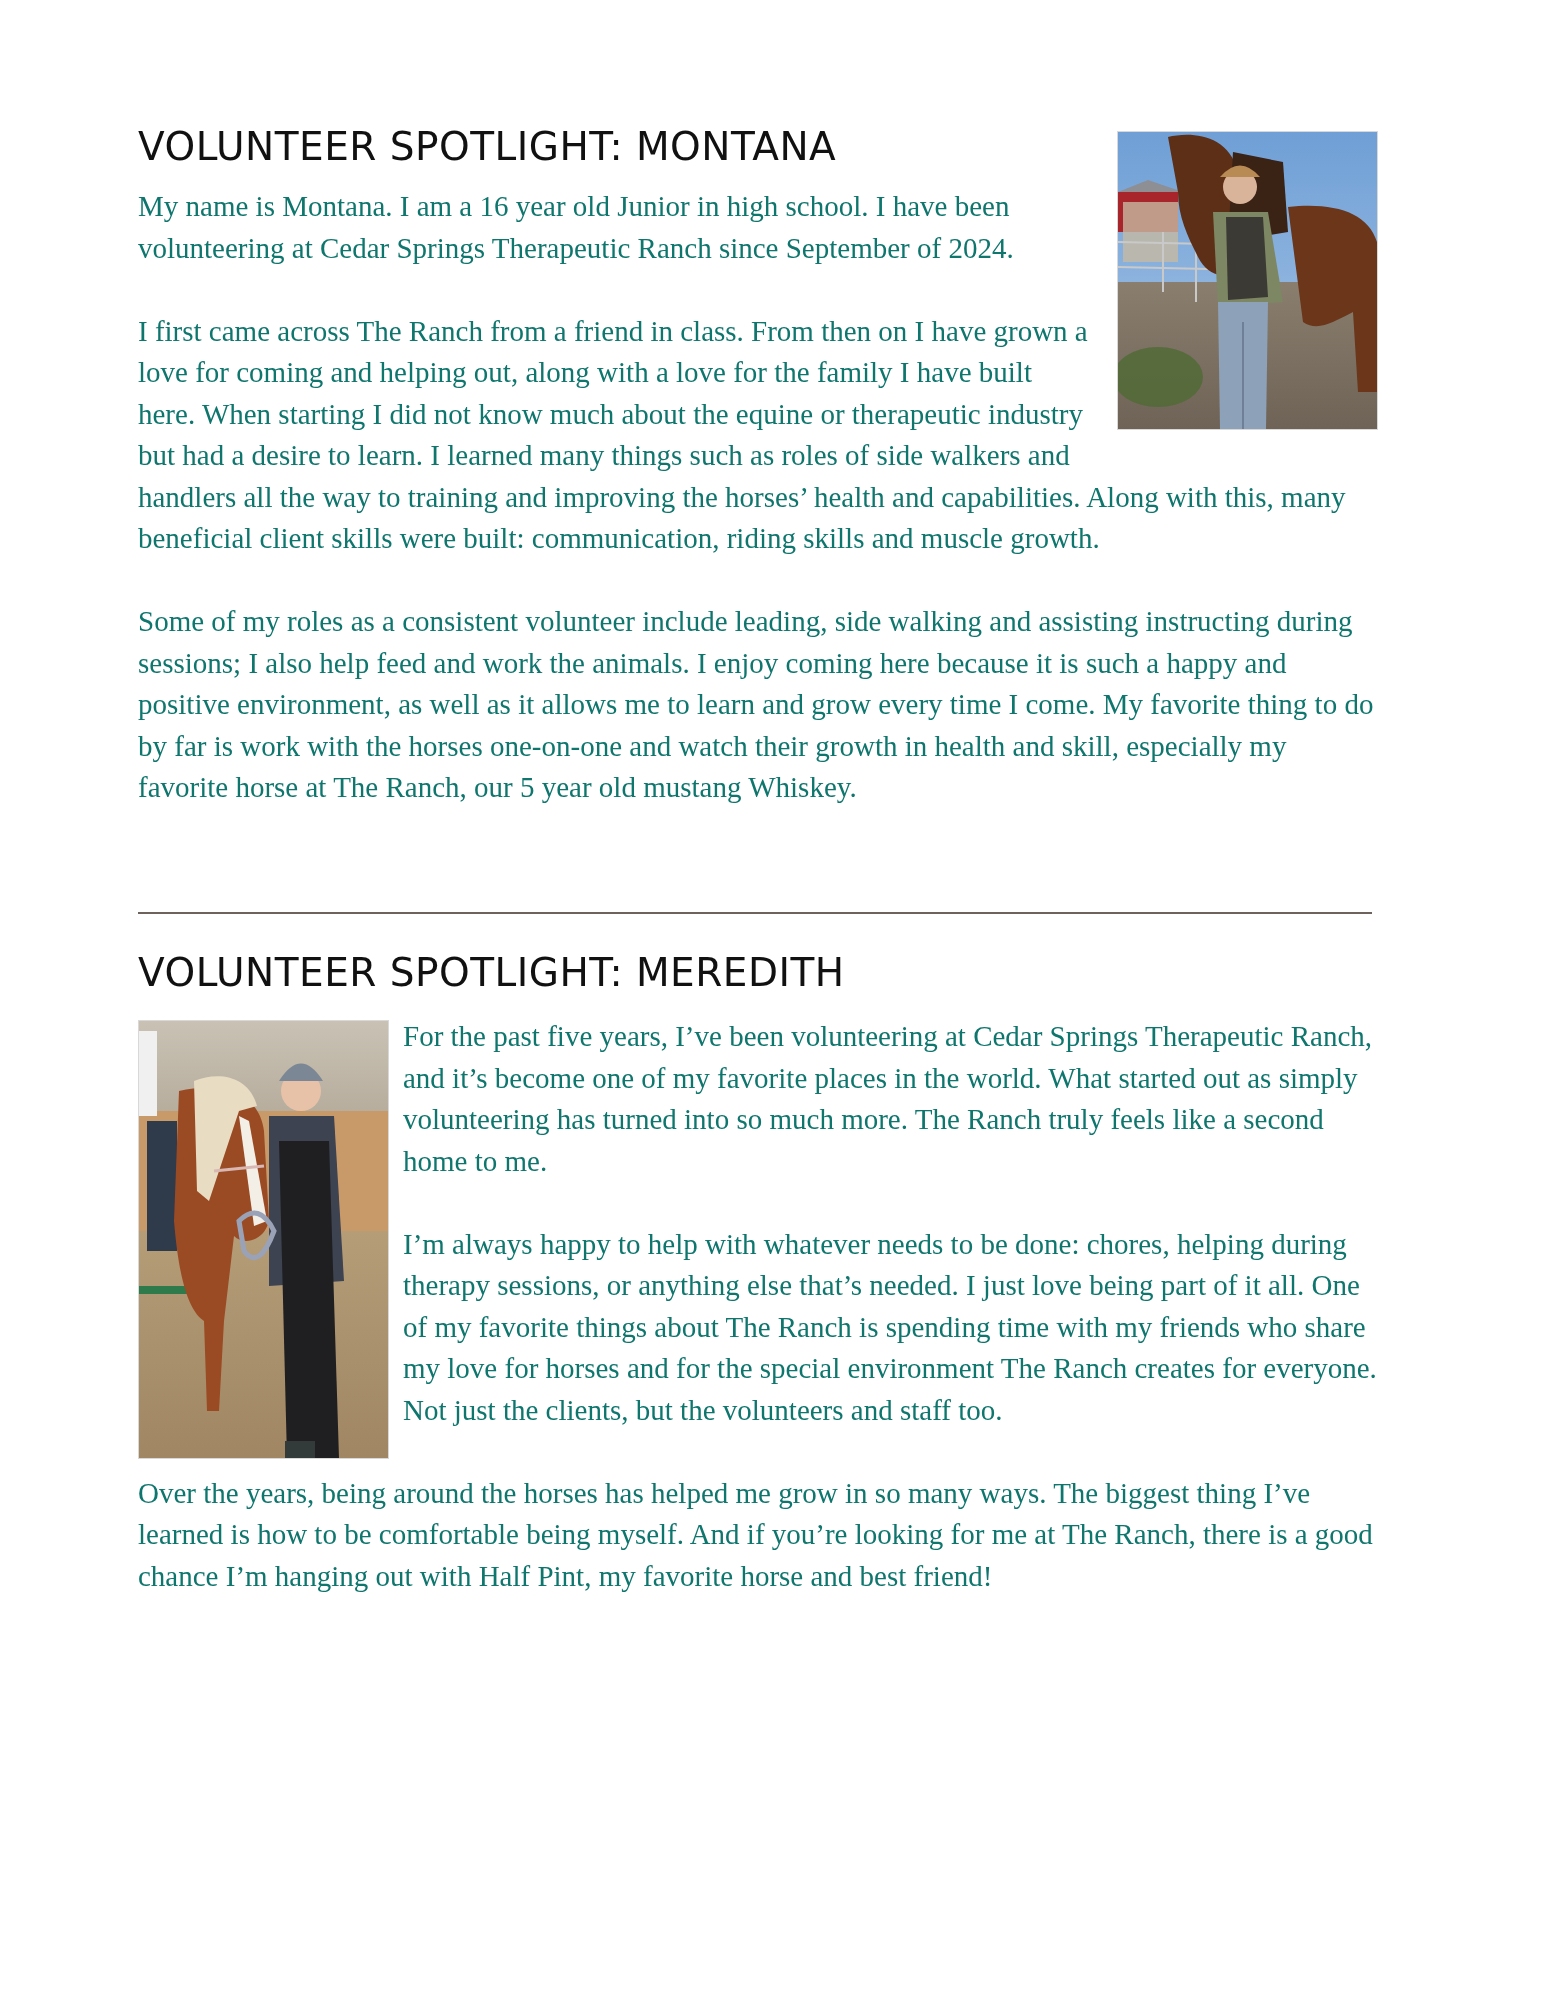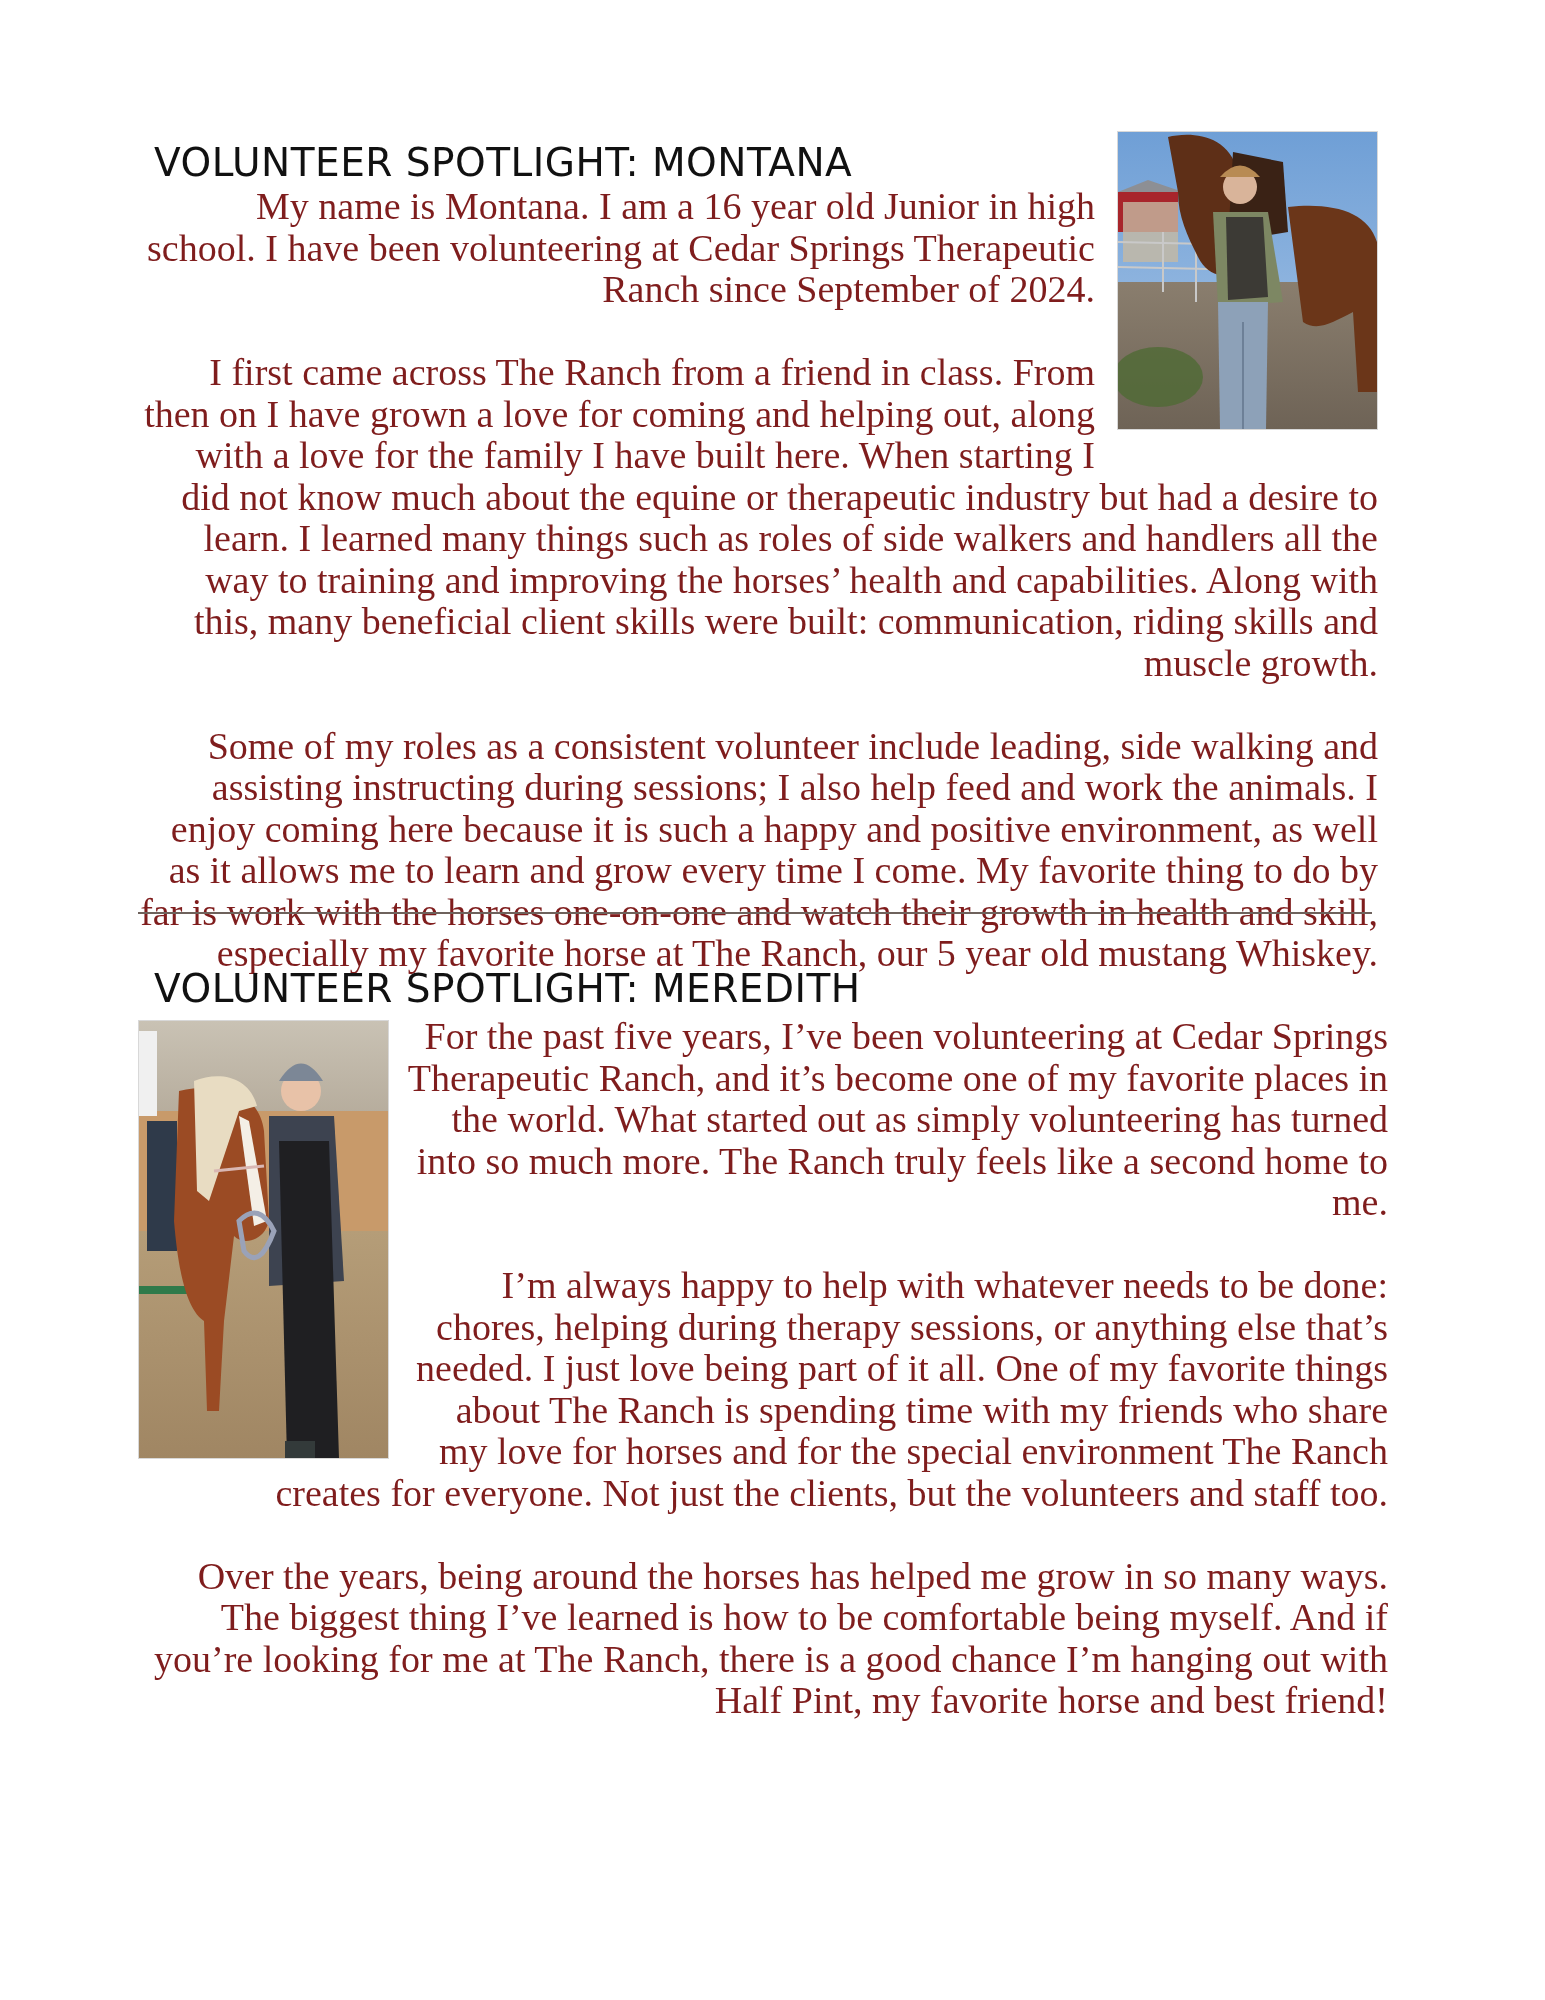--- a/index.html
+++ b/index.html
@@ -3,33 +3,32 @@
 <meta charset="utf-8">
 <style>
   html, body { margin: 0; padding: 0; background: #ffffff; }
   body { width: 1545px; height: 2000px; position: relative; overflow: hidden; color: #1a1a1a; }
   .page { position: absolute; left: 138px; top: 0; width: 1270px; }
   h2.heading {
     font-family: "DejaVu Sans", sans-serif;
     font-weight: normal;
     font-size: 39px;
     letter-spacing: 0.5px;
-    margin: 16px;
+    margin: 0;
     color: #111;
     line-height: 1;
     position: absolute;
     left: 0;
   }
   .para {
     font-family: "Liberation Serif", serif;
-    font-size: 38px;
+    font-size: 29px;
     line-height: 41.5px;
     margin: 0 0 41.5px 0;
-    color: #7f1d1d;
-    text-align: right;
+    color: #0f766e;
   }
   .block { position: absolute; left: 0; width: 1250px; }
   .photo {
     border: 1px solid #d8d8d8;
     overflow: hidden;
   }
   .photo svg { display: block; width: 100%; height: 100%; }
   .photo-right { float: right; width: 259px; height: 297px; margin: -55px 0 6px 22px; }
   .photo-left { float: left; width: 249px; height: 437px; margin: 4px 14px 4px 0; }
   .divider { position: absolute; left: 0; top: 912px; width: 1234px; height: 0; border-top: 2px solid #6e625c; }

